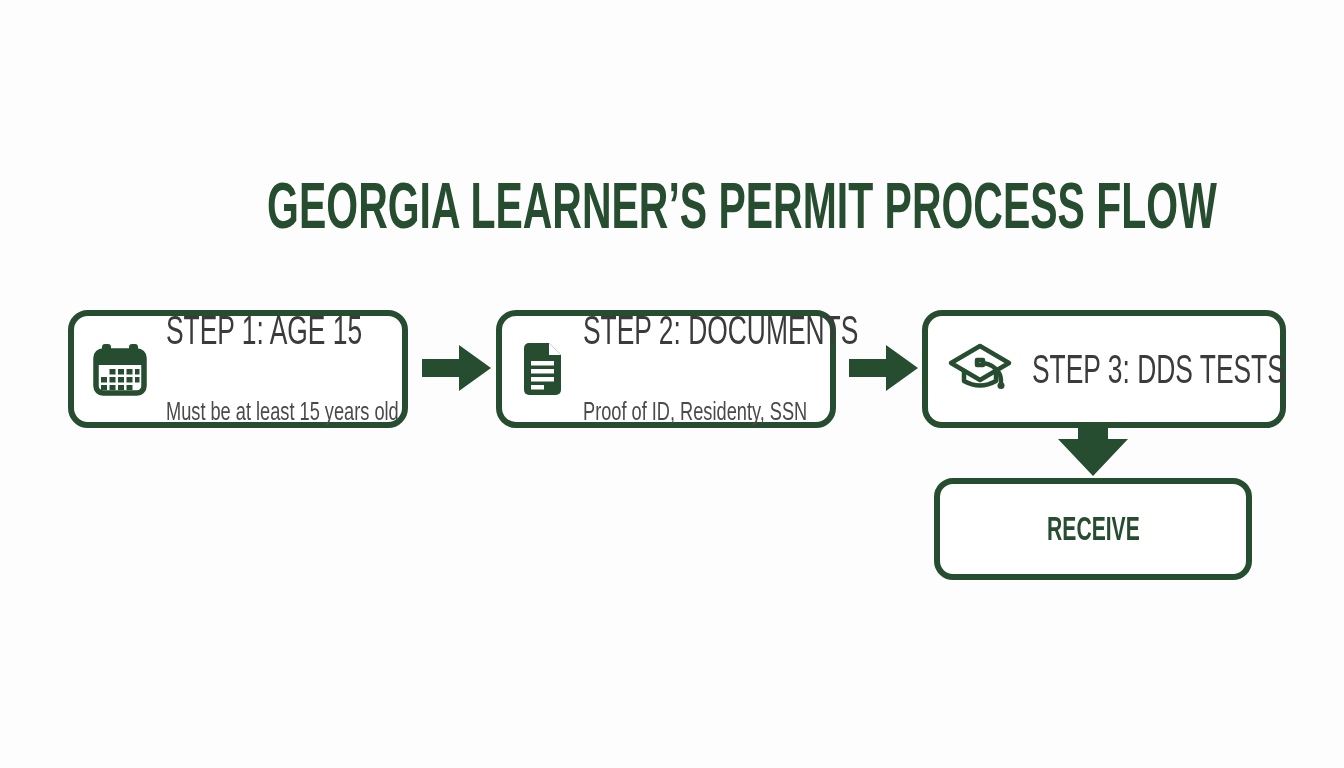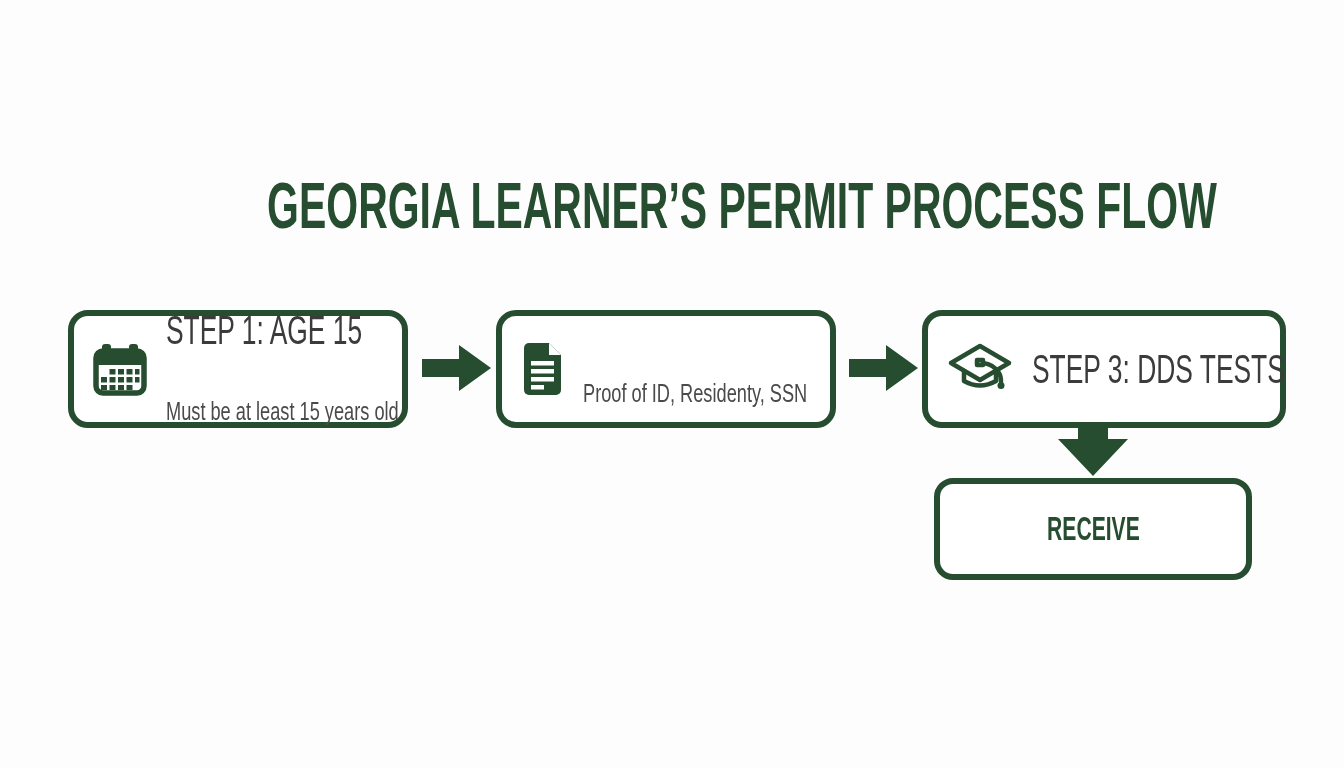--- a/index.html
+++ b/index.html
@@ -138,20 +138,21 @@
         <path d="M29 2 L29 14 L41 14 Z" fill="#ffffff"></path>
         <g fill="#ffffff">
           <rect x="11" y="20" width="23" height="4.5"></rect>
           <rect x="11" y="28" width="23" height="4.5"></rect>
           <rect x="11" y="36" width="23" height="4.5"></rect>
           <rect x="11" y="44" width="13" height="4.5"></rect>
         </g>
       </svg>
     </div>
     <div class="step-text">
+      <div class="step-heading"><span class="cx-l">STEP 2: DOCUMENTS</span></div>
       <div class="step-subtitle"><span class="cx-s">Proof of ID, Residenty, SSN</span></div>
     </div>
   </div>
 
   <div class="arrow" id="arrow2">
     <svg width="70" height="52" viewBox="0 0 70 52">
         <path d="M0 17 H37 V3 L69 26 L37 49 V35 H0 Z"></path>
       </svg>
   </div>
 

